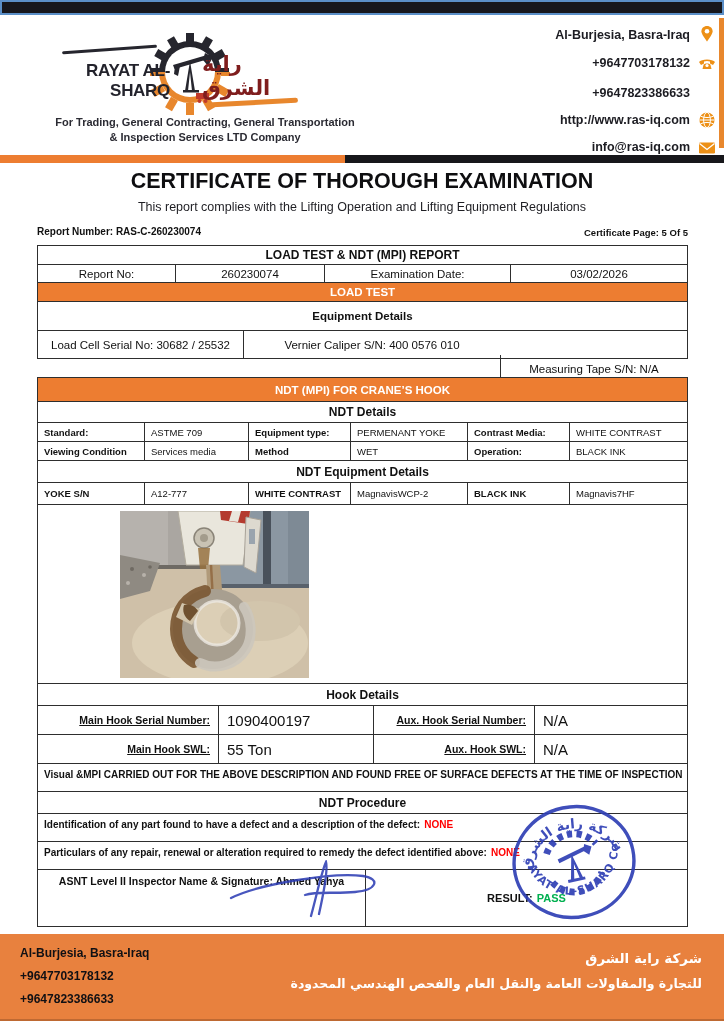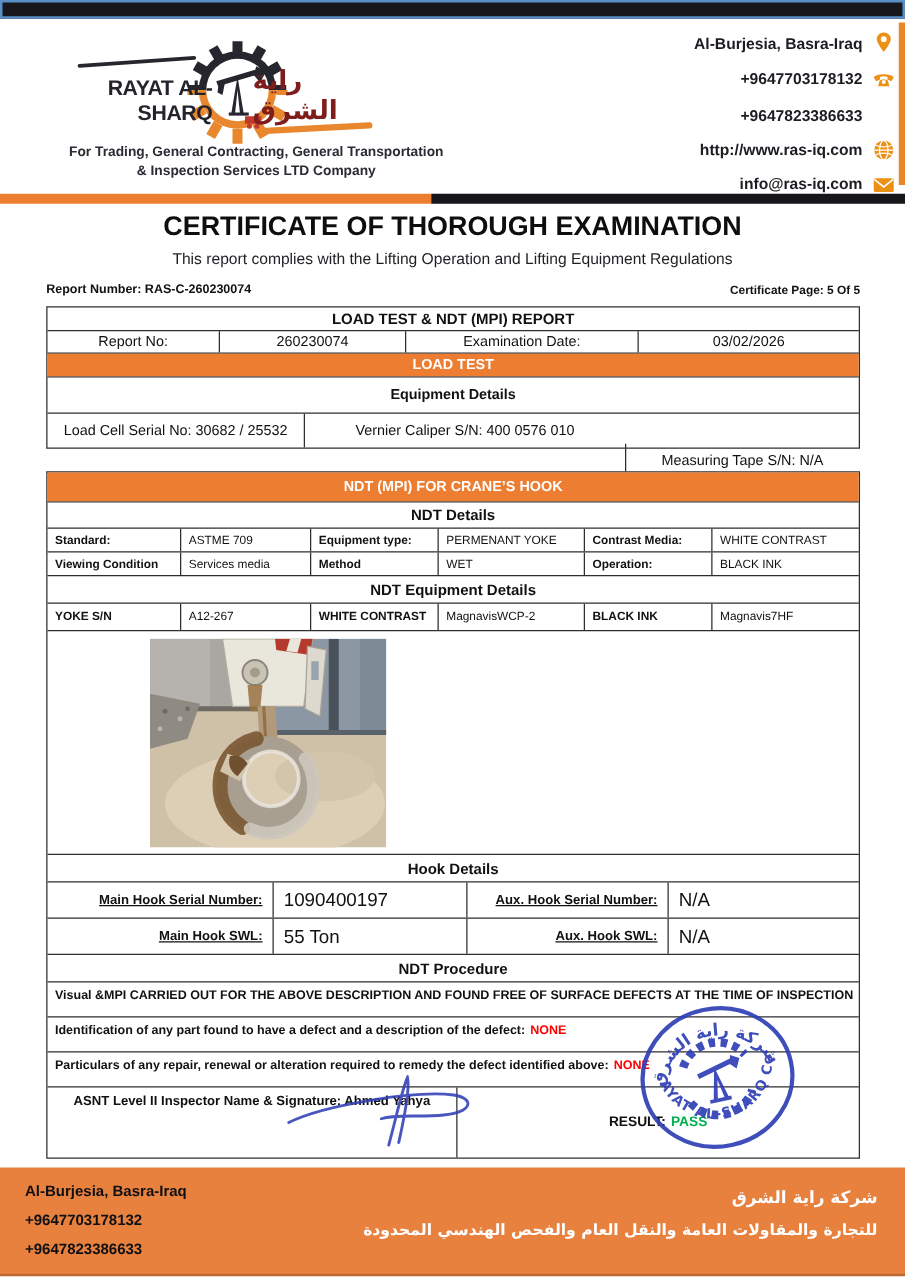--- a/index.html
+++ b/index.html
@@ -212,21 +212,21 @@
       <div class="cell sm smb" style="width:102px;">Method</div>
       <div class="cell sm" style="width:117px;">WET</div>
       <div class="cell sm smb" style="width:102px;">Operation:</div>
       <div class="cell sm" style="flex:1;">BLACK INK</div>
     </div>
     <div class="row" style="height:22px;">
       <div class="cell hdr" style="width:651px;">NDT Equipment Details</div>
     </div>
     <div class="row" style="height:22px;">
       <div class="cell sm smb" style="width:106px;">YOKE S/N</div>
-      <div class="cell sm" style="width:104px;">A12-267</div>
+      <div class="cell sm" style="width:104px;">A12-777</div>
       <div class="cell sm smb" style="width:102px;">WHITE CONTRAST</div>
       <div class="cell sm" style="width:117px;">MagnavisWCP-2</div>
       <div class="cell sm smb" style="width:102px;">BLACK INK</div>
       <div class="cell sm" style="flex:1;">Magnavis7HF</div>
     </div>
 
     <div class="row photo-row" style="height:179px;">
       <svg style="margin-left:82px;margin-top:6px;" width="189" height="167" viewBox="0 0 189 167">
         <rect x="0" y="0" width="189" height="167" fill="#cfc0a8"></rect>
 
@@ -282,25 +282,25 @@
       <div class="cell lblr" style="width:161px;">Aux. Hook Serial Number:</div>
       <div class="cell vall" style="flex:1;">N/A</div>
     </div>
     <div class="row" style="height:29px;">
       <div class="cell lblr" style="width:180px;">Main Hook SWL:</div>
       <div class="cell vall" style="width:155px;">55 Ton</div>
       <div class="cell lblr" style="width:161px;">Aux.  Hook SWL:</div>
       <div class="cell vall" style="flex:1;">N/A</div>
     </div>
 
+    <div class="row" style="height:28px;">
+      <div class="cell proc" style="width:651px;">Visual &amp;MPI CARRIED OUT FOR THE ABOVE DESCRIPTION AND FOUND FREE OF SURFACE DEFECTS AT THE TIME OF INSPECTION</div>
+    </div>
     <div class="row" style="height:22px;">
       <div class="cell hdr" style="width:651px;">NDT Procedure</div>
-    </div>
-    <div class="row" style="height:28px;">
-      <div class="cell proc" style="width:651px;">Visual &amp;MPI CARRIED OUT FOR THE ABOVE DESCRIPTION AND FOUND FREE OF SURFACE DEFECTS AT THE TIME OF INSPECTION</div>
     </div>
     <div class="row" style="height:28px;">
       <div class="cell proc" style="width:651px;">
         <span>Identification of any part found to have a defect and a description of the defect:</span>
         <span class="red">NONE</span>
       </div>
     </div>
     <div class="row" style="height:28px;">
       <div class="cell proc" style="width:651px;">
         <span>Particulars of any repair, renewal or alteration required to remedy the defect identified above:</span>

